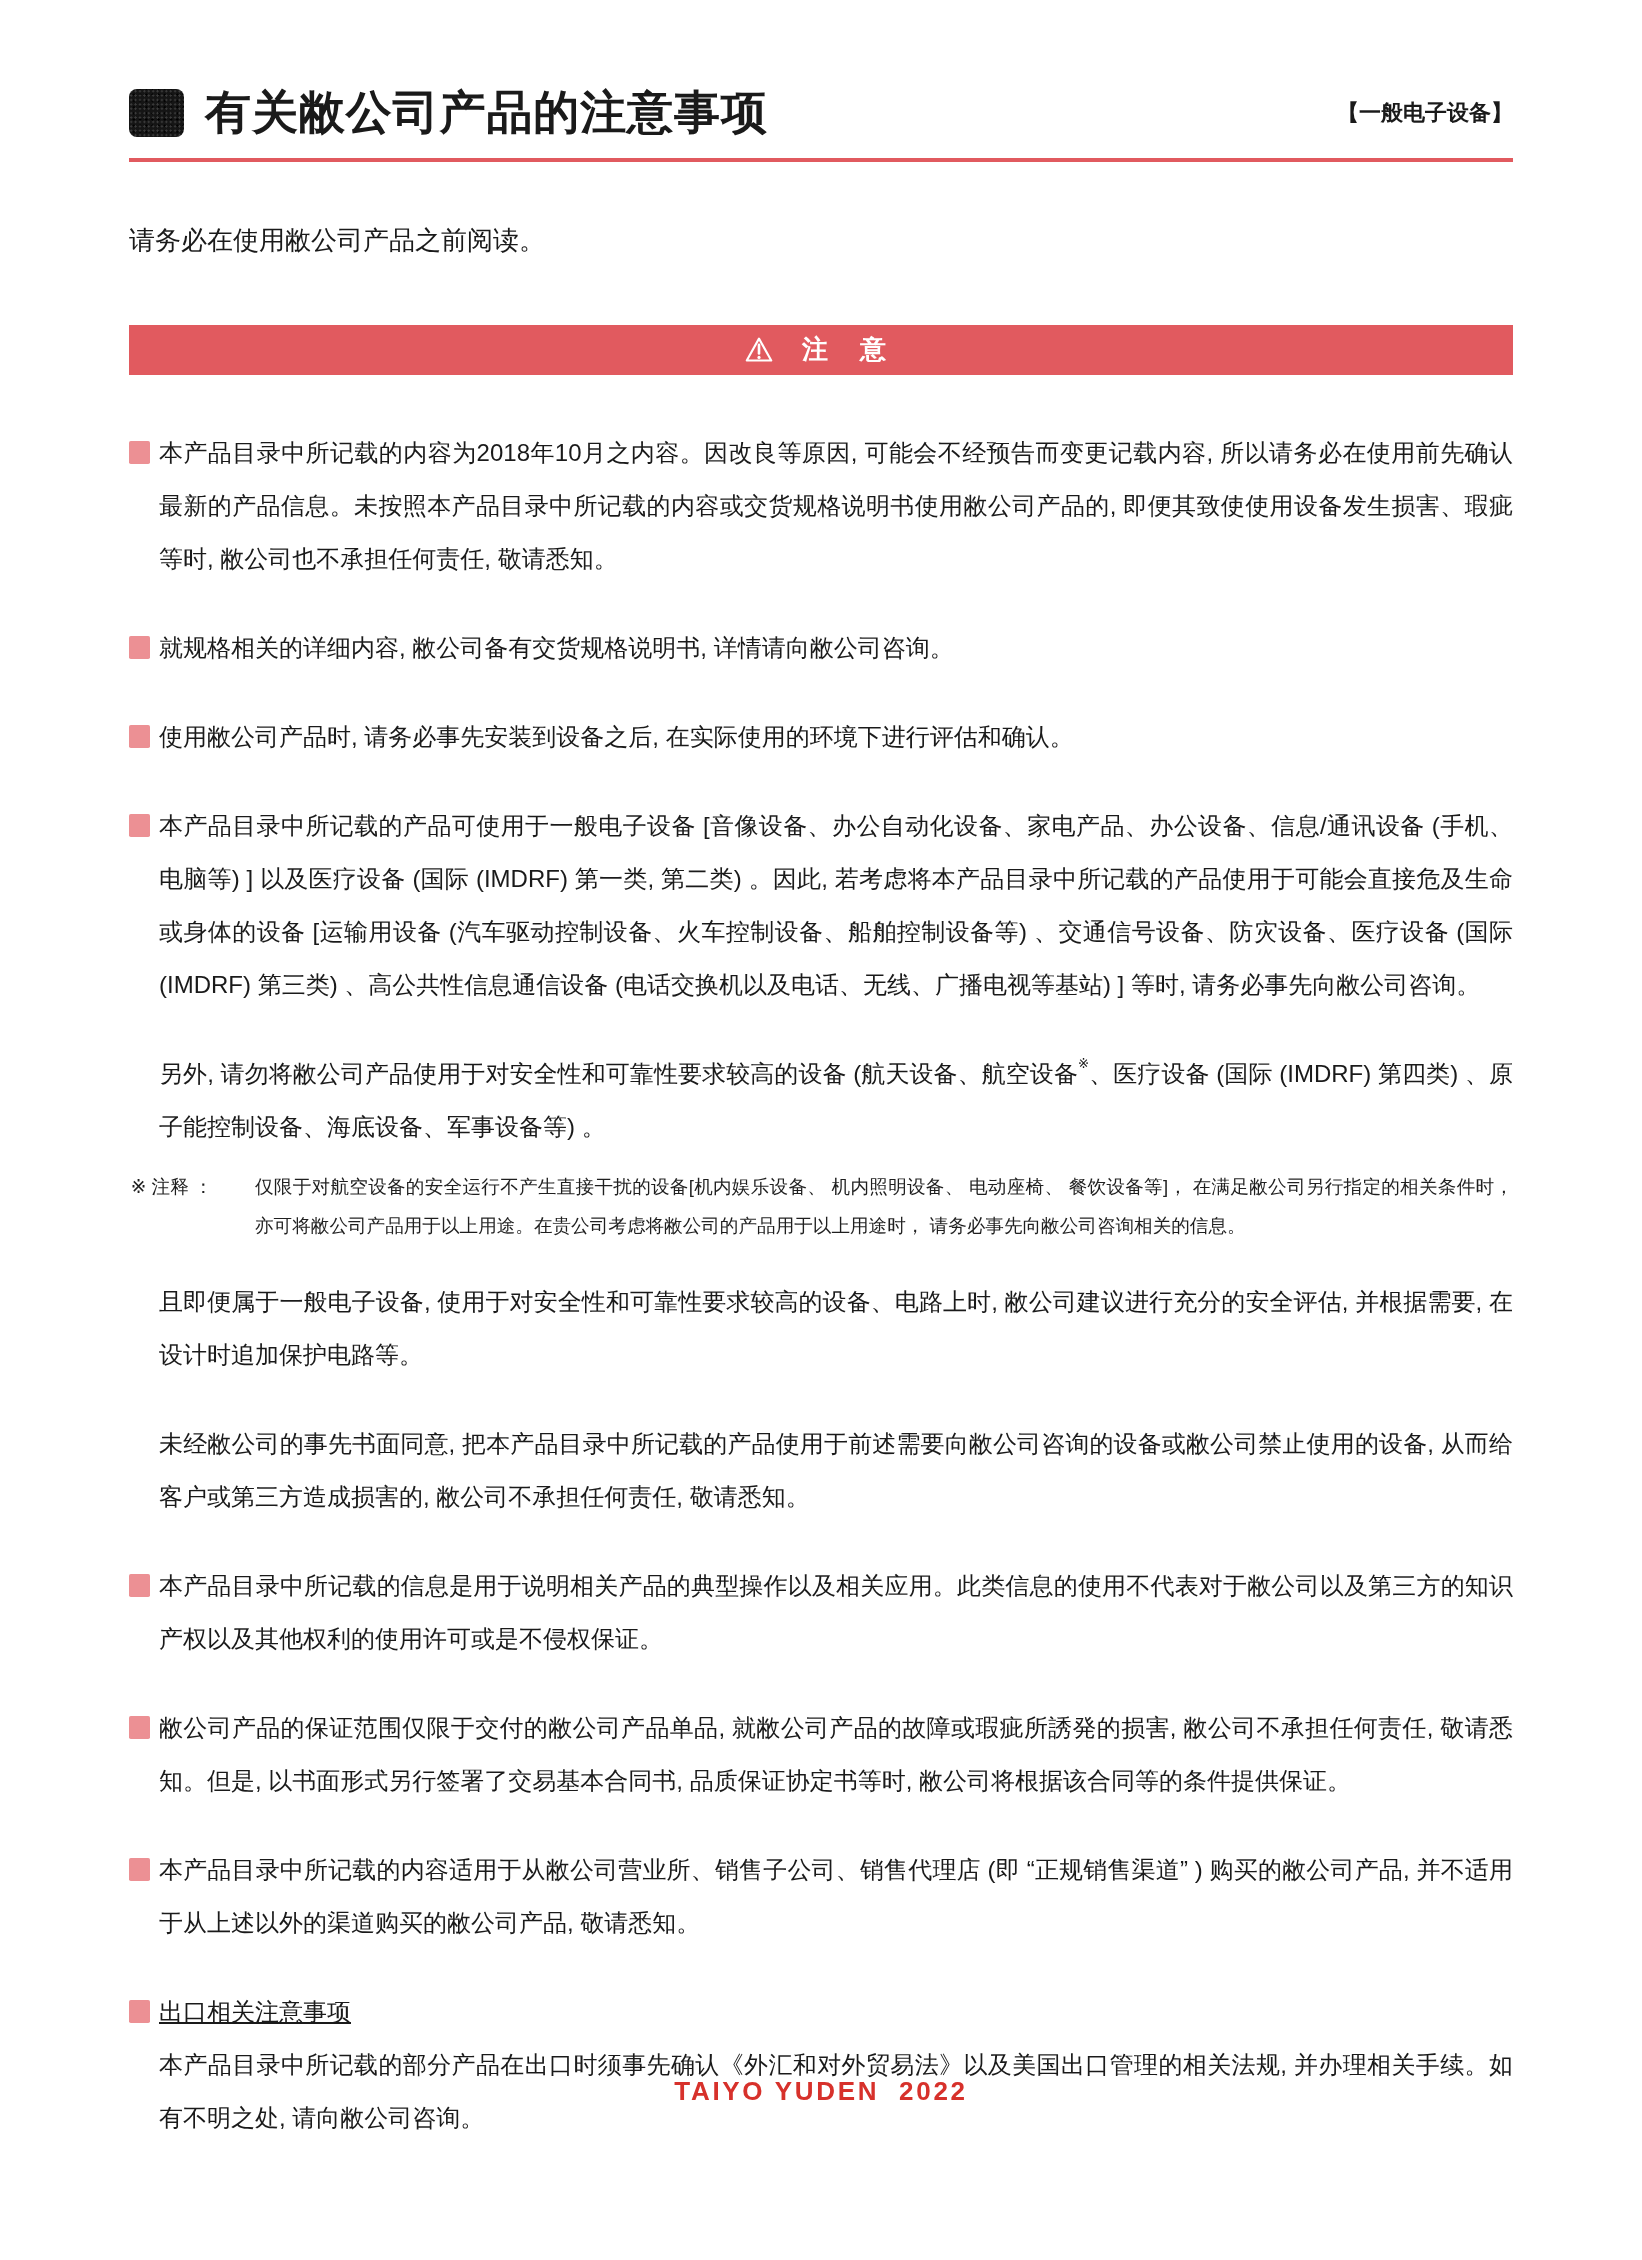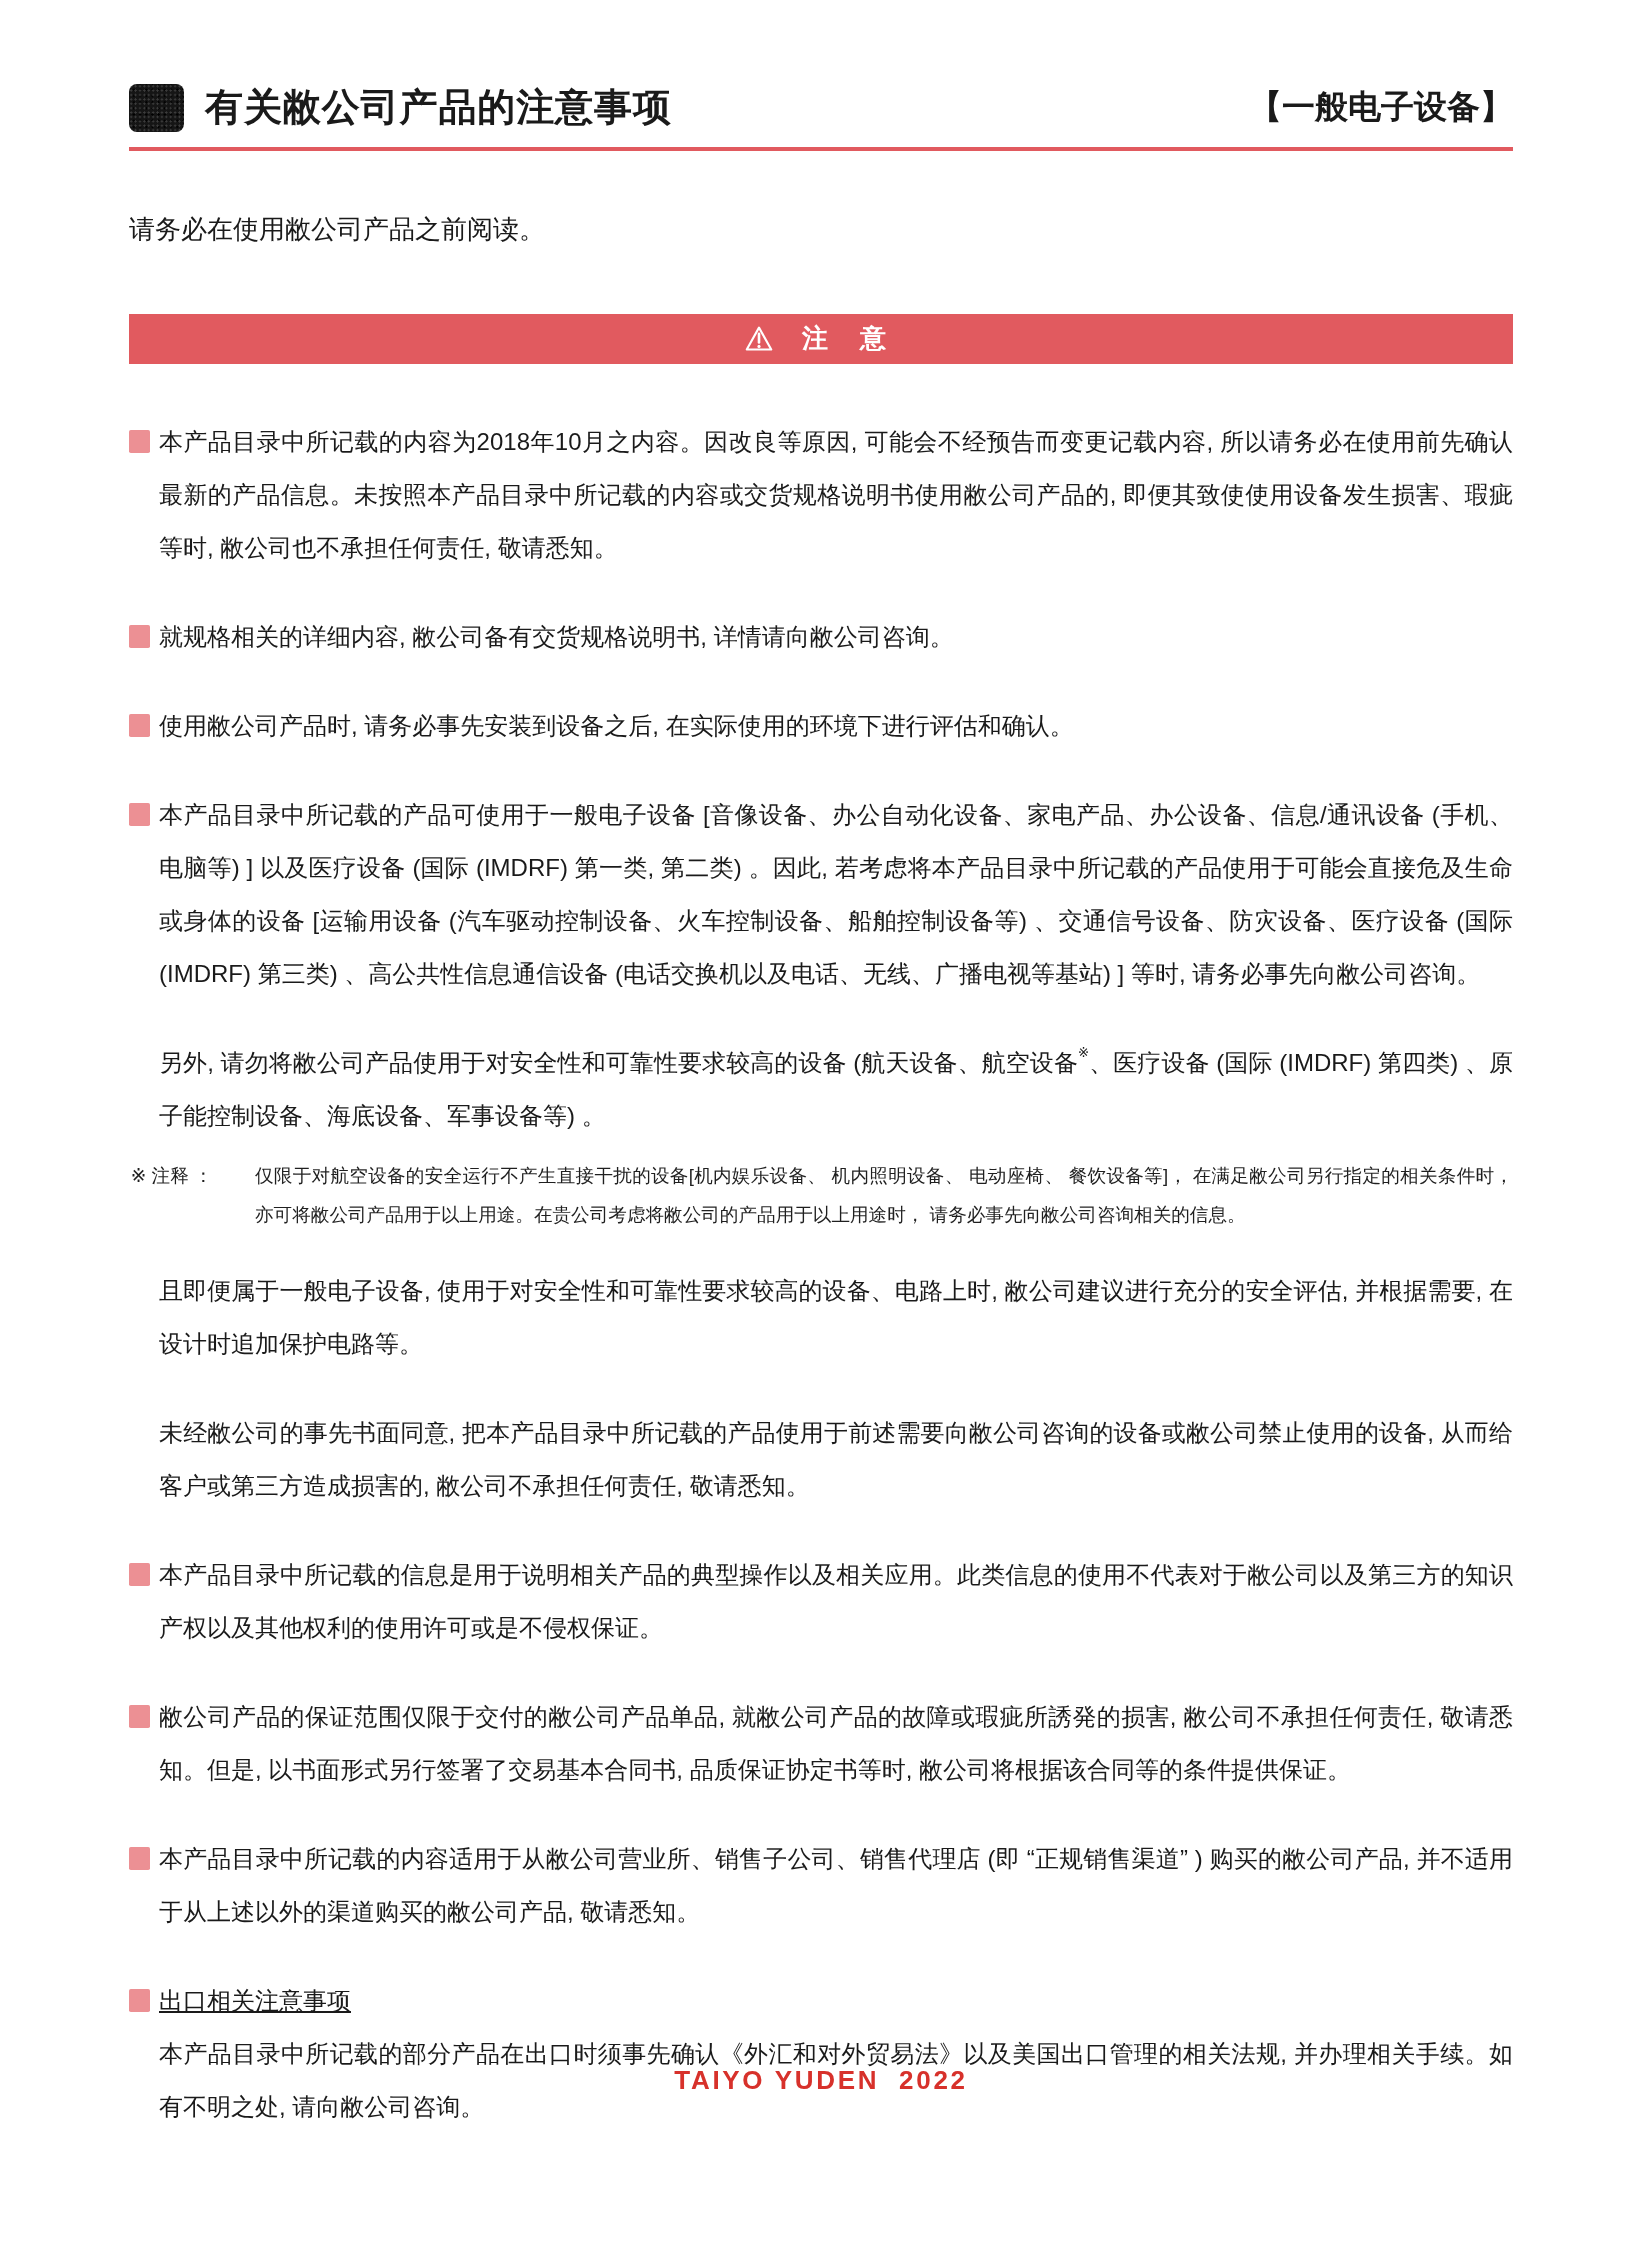--- a/index.html
+++ b/index.html
@@ -12,22 +12,22 @@
 
   
   .header-row{display:flex;align-items:center;}
   .header-icon{
     width:55px;height:48px;border-radius:8px;flex:0 0 auto;
     background-color:#151515;
     background-image:radial-gradient(#3c3c3c 1.1px, transparent 1.2px),
                      radial-gradient(#000 1.1px, transparent 1.2px);
     background-size:4.4px 4.4px,6.2px 6.2px;background-position:0 0,1.8px 2.7px;
   }
-  .page-title{font-size:38px;font-weight:700;margin-left:21px;letter-spacing:0.9px;flex:1 1 auto;}
-  .header-tag{font-size:33px;font-weight:700;white-space:nowrap;text-align:right;}
+  .page-title{font-size:46px;font-weight:700;margin-left:21px;letter-spacing:0.9px;flex:1 1 auto;}
+  .header-tag{font-size:22px;font-weight:700;white-space:nowrap;text-align:right;}
   .title-rule{height:3.5px;background:#e15a5f;margin-top:14px;}
   .intro{font-size:26px;margin-top:61px;}
 
   
   .caution{
     margin-top:67px;height:50px;background:#e15a5f;
     display:flex;align-items:center;justify-content:center;gap:16px;
   }
   .caution .warn-icon{width:30px;height:28px;display:block;}
   .caution .caution-label{

